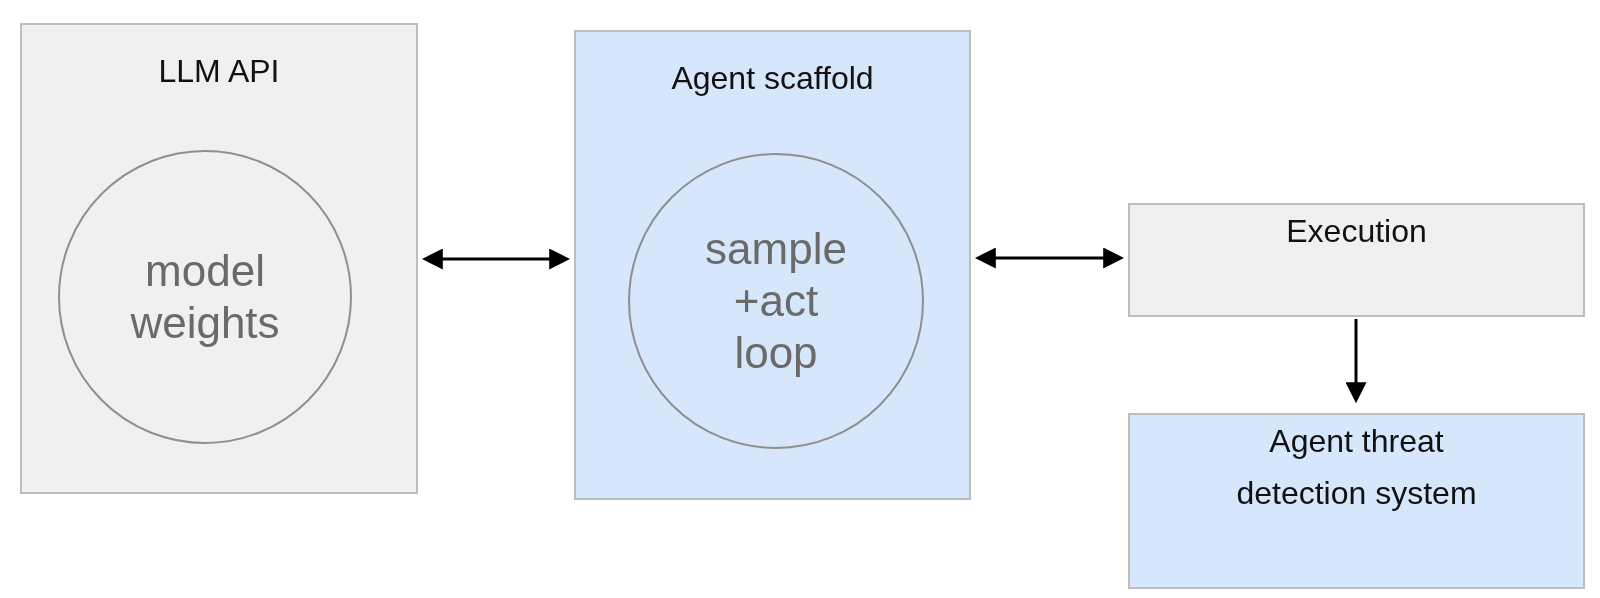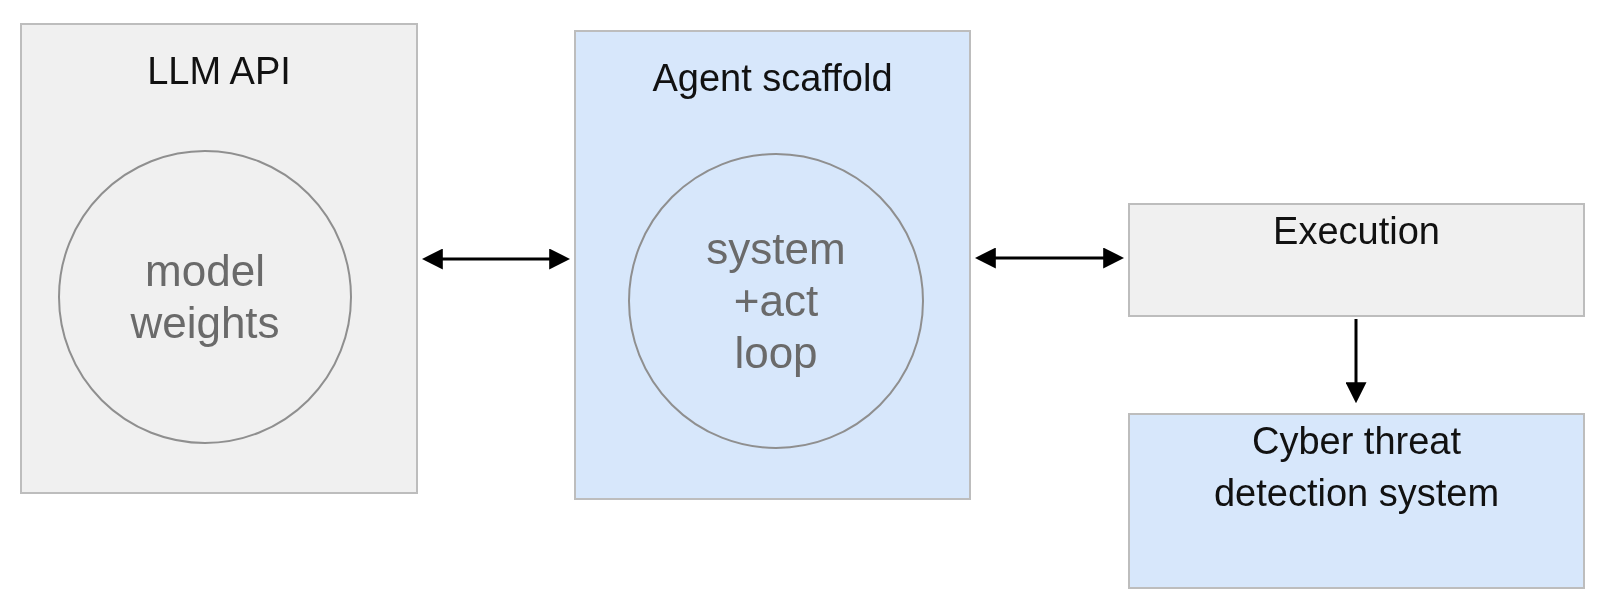--- a/index.html
+++ b/index.html
@@ -28,21 +28,21 @@
   .node {
     position: absolute;
     box-sizing: border-box;
     border: 2px solid var(--box-border);
   }
   .node.gray { background: var(--gray-fill); }
   .node.blue { background: var(--blue-fill); margin-top: 6px; }
 
   .node-title {
     text-align: center;
-    font-size: 38px;
+    font-size: 32px;
     line-height: 52px;
     color: var(--heading-text);
     padding-top: 20px;
     white-space: pre-line;
   }
   .node.centered {
     display: flex;
     align-items: flex-start;
     justify-content: center;
   }
@@ -93,32 +93,32 @@
     <div class="node-title">LLM API</div>
     <div class="circle" id="circle-llm">
       <div class="circle-text">model
 weights</div>
     </div>
   </div>
 
   <div class="node blue" id="node-agent">
     <div class="node-title">Agent scaffold</div>
     <div class="circle" id="circle-agent">
-      <div class="circle-text">system
+      <div class="circle-text">sample
 +act
 loop</div>
     </div>
   </div>
 
   <div class="node gray centered" id="node-exec">
     <div class="node-title">Execution</div>
   </div>
 
   <div class="node blue centered" id="node-cyber">
-    <div class="node-title">Cyber threat
+    <div class="node-title">Agent threat
 detection system</div>
   </div>
 
   <svg class="arrows" viewBox="0 0 1600 598" xmlns="http://www.w3.org/2000/svg" aria-hidden="true">
     <defs>
       <marker id="ah" viewBox="0 0 10 10" refX="8" refY="5" markerWidth="7" markerHeight="7" orient="auto-start-reverse">
         <path d="M0,0 L10,5 L0,10 z" fill="currentColor"></path>
       </marker>
     </defs>
 

